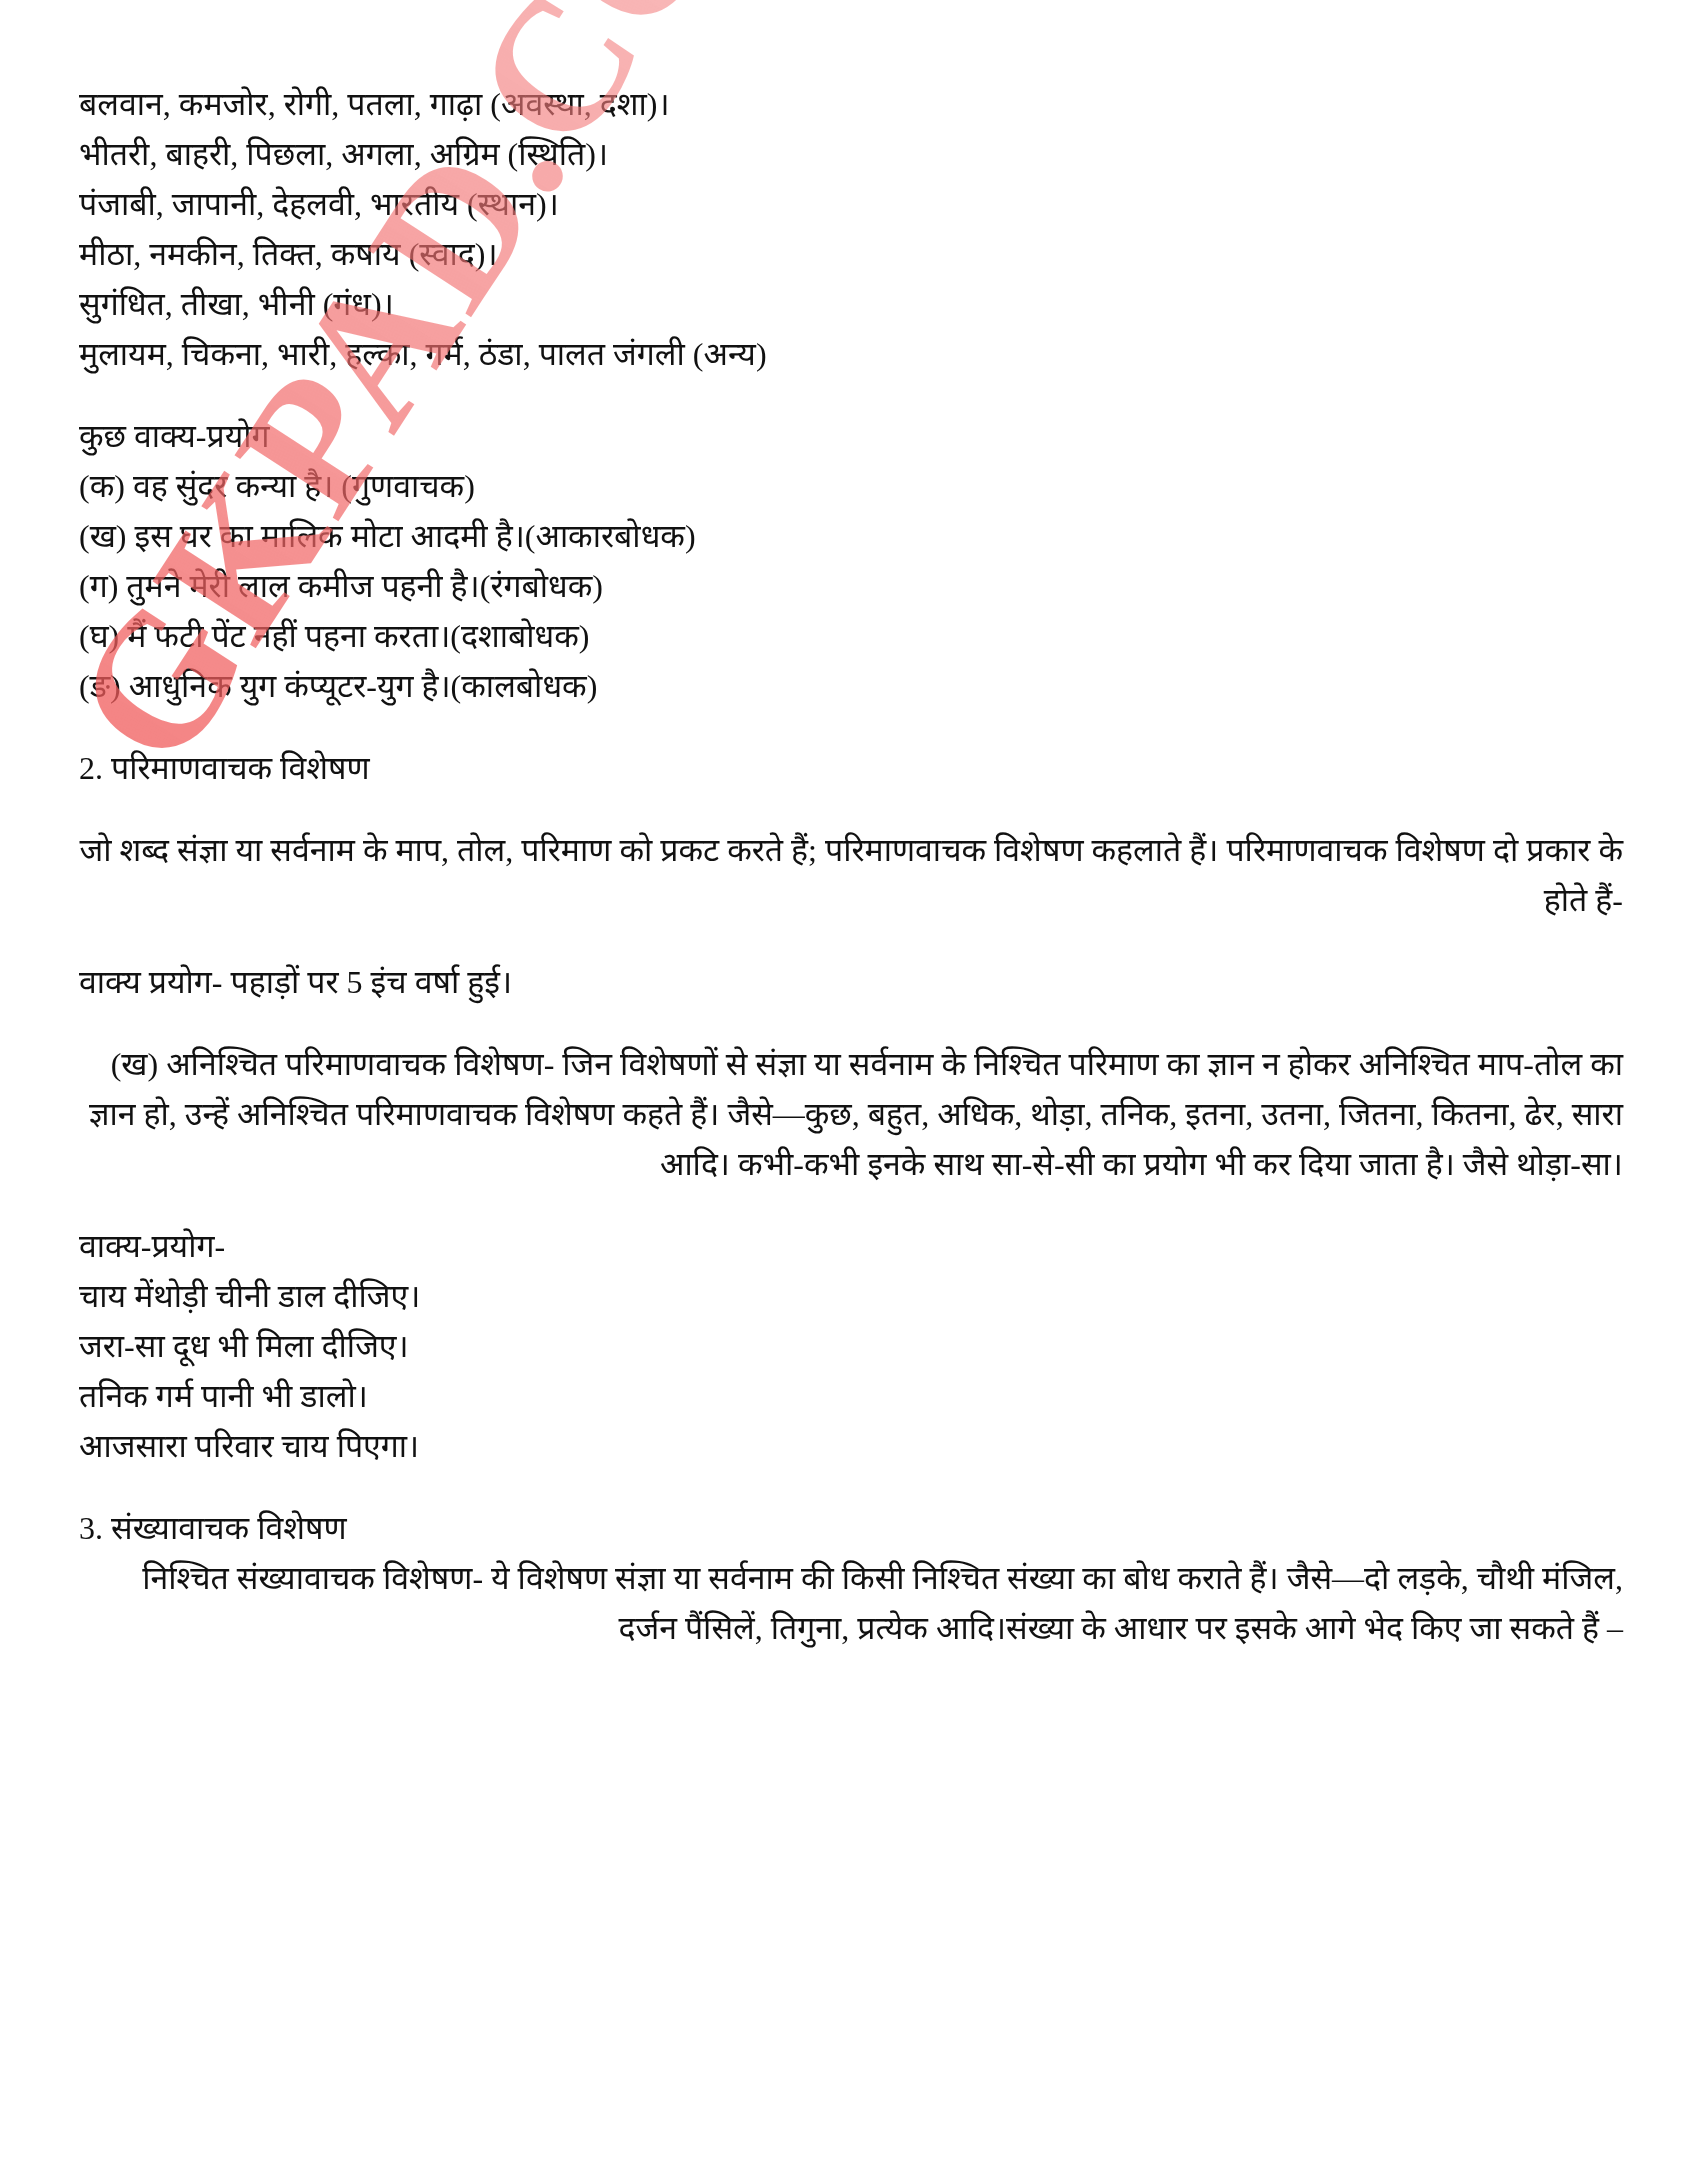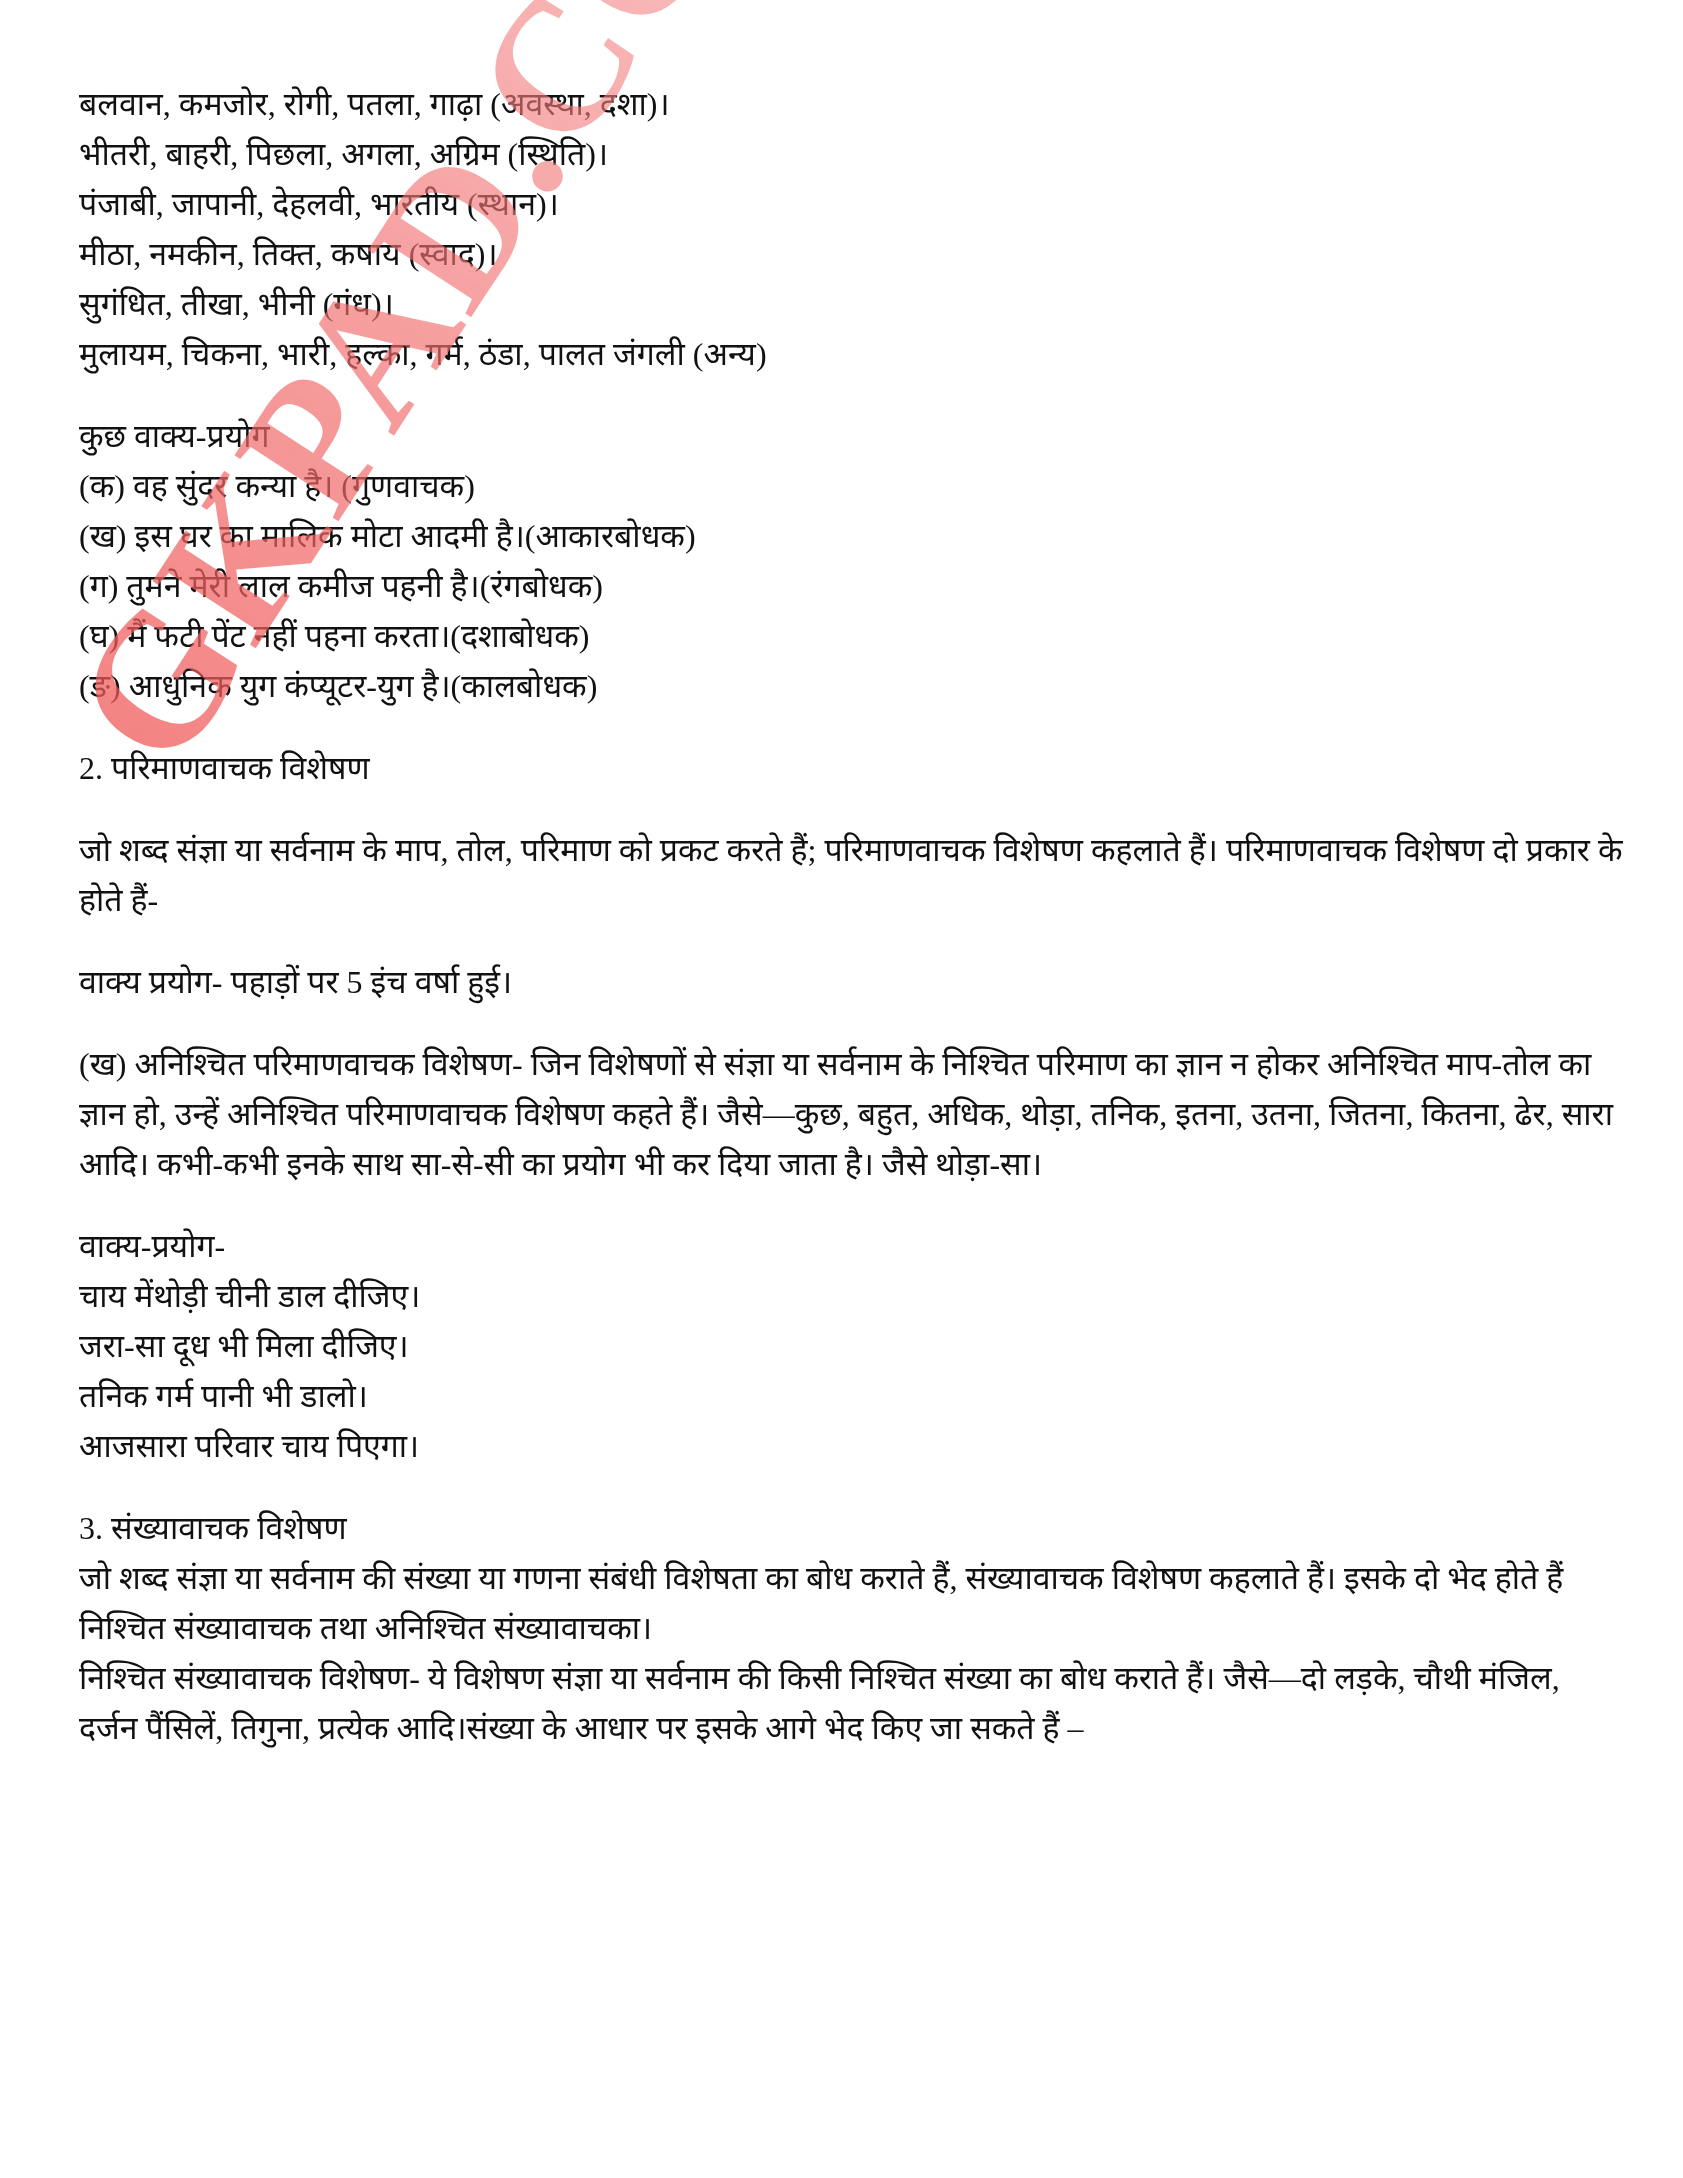--- a/index.html
+++ b/index.html
@@ -1,20 +1,20 @@
 <!DOCTYPE html>
 <html><head>
 <meta charset="utf-8">
 <style>
   html, body { margin: 0; padding: 0; background: #ffffff; }
   body { width: 1683px; height: 2178px; position: relative; overflow: hidden;
          font-family: "Liberation Serif", "DejaVu Serif", serif; color: #111; }
   .page { position: absolute; left: 79px; top: 79px; width: 1544px; }
   .line { font-size: 32px; line-height: 50px; white-space: nowrap; }
-  .para { font-size: 32px; line-height: 50px; }
+  .para { font-size: 32px; line-height: 50px; text-align: right; }
   .gap { height: 32px; }
   .heading { font-size: 32px; line-height: 50px; }
   .watermark { position: absolute; left: 119px; top: 634px; font-family: "Liberation Serif", serif;
                font-size: 188px; font-weight: bold; letter-spacing: 4px;
                color: rgba(235, 80, 80, 0.55); transform: rotate(-57deg); transform-origin: left center;
                white-space: nowrap; pointer-events: none; z-index: 5;
                background: linear-gradient(90deg, rgba(240,90,90,0.75), rgba(245,150,150,0.55));
                -webkit-background-clip: text; background-clip: text; -webkit-text-fill-color: transparent; }
 </style>
 </head>
@@ -56,19 +56,18 @@
     <div class="line">चाय मेंथोड़ी चीनी डाल दीजिए।</div>
     <div class="line">जरा-सा दूध भी मिला दीजिए।</div>
     <div class="line">तनिक गर्म पानी भी डालो।</div>
     <div class="line">आजसारा परिवार चाय पिएगा।</div>
   </div>
 
   <div class="gap"></div>
 
   <div>
     <div class="heading">3. संख्यावाचक विशेषण</div>
-    <div class="para">जो शब्द संज्ञा या सर्वनाम की संख्या या गणना संबंधी विशेषता का बोध कराते हैं, संख्यावाचक विशेषण कहलाते हैं। इसके दो भेद होते हैं निश्चित संख्यावाचक तथा अनिश्चित संख्यावाचका।</div>
     <div class="para">निश्चित संख्यावाचक विशेषण- ये विशेषण संज्ञा या सर्वनाम की किसी निश्चित संख्या का बोध कराते हैं। जैसे—दो लड़के, चौथी मंजिल, दर्जन पैंसिलें, तिगुना, प्रत्येक आदि।संख्या के आधार पर इसके आगे भेद किए जा सकते हैं –</div>
   </div>
 </div>
 
 <div class="watermark">GKPAD.COM</div>
 
 
 </body></html>

